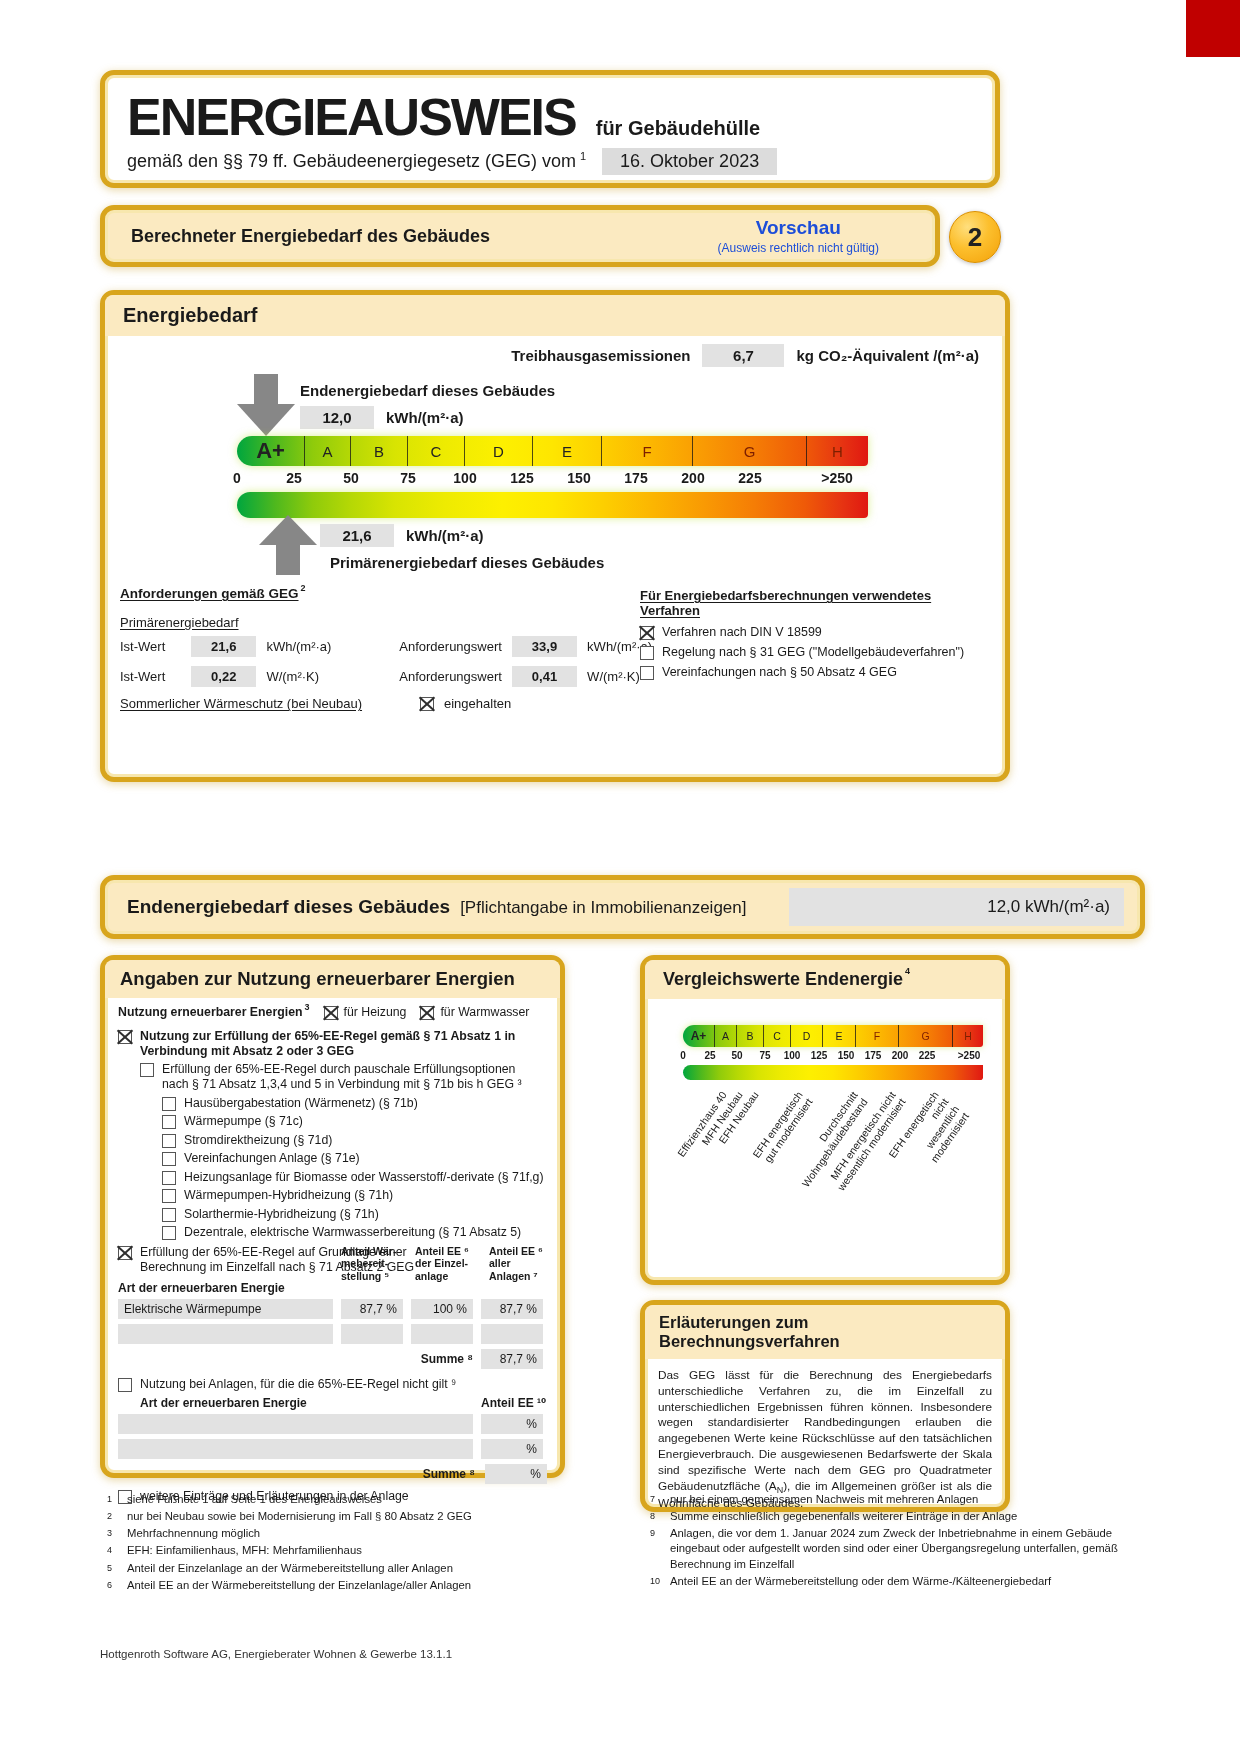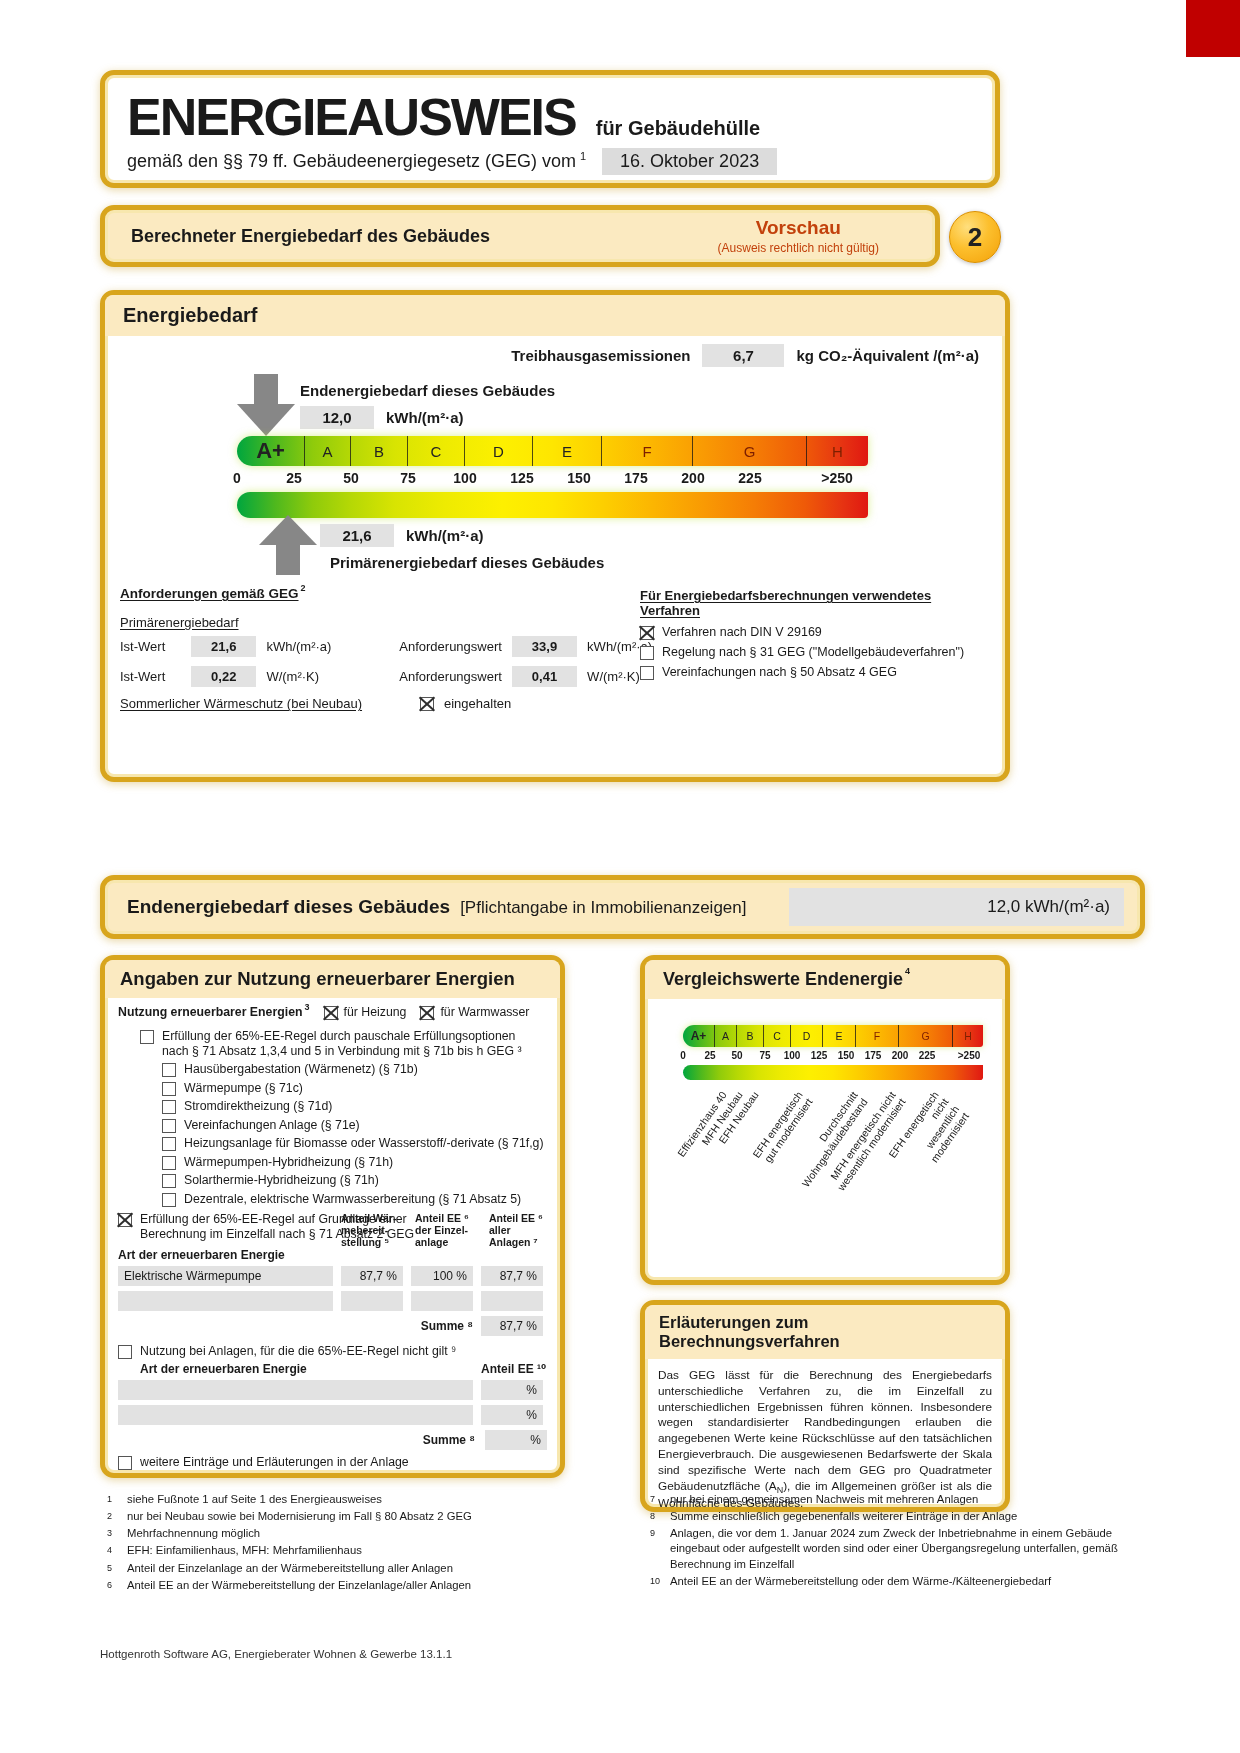--- a/index.html
+++ b/index.html
@@ -17,21 +17,21 @@
   .h-title{font-size:52px;font-weight:bold;letter-spacing:-2px;line-height:1;}
   .h-for{font-size:20px;font-weight:bold;}
   .h-lawrow{display:flex;align-items:center;margin-top:5px;font-size:18px;}
   .lawsup{font-size:11px;vertical-align:top;position:relative;top:-6px;margin-left:4px;}
   .datebox{background:#dcdcdc;padding:3px 18px;margin-left:16px;font-size:18px;}
 
   
   .vbar{position:absolute;left:100px;top:205px;width:840px;height:62px;background:#fbeac1;
         display:flex;align-items:center;justify-content:space-between;padding:0 26px;}
   .vbar-title{font-weight:bold;font-size:18px;}
-  .vbar-right{text-align:center;color:#c2410c;margin-right:30px;}
+  .vbar-right{text-align:center;color:#1d4ed8;margin-right:30px;}
   .vbar-preview{font-weight:bold;font-size:19px;}
   .vbar-sub{font-size:12px;margin-top:2px;}
   .badge{position:absolute;left:949px;top:211px;width:52px;height:52px;border-radius:50%;
          background:radial-gradient(circle at 35% 30%,#ffdf7e 0%,#fcbf2d 45%,#f3a007 100%);
          border:1px solid #d98f00;display:flex;align-items:center;justify-content:center;
          font-size:26px;font-weight:bold;color:#222;box-shadow:0 1px 4px rgba(0,0,0,.25);box-sizing:border-box;}
 
   
   .panel-strip{background:#fbeac1;border-radius:8px 8px 0 0;padding:9px 18px;font-size:20px;font-weight:bold;}
   .energy{position:absolute;left:100px;top:290px;width:910px;height:492px;}
@@ -272,21 +272,21 @@
           <span class="u" style="width:300px">Sommerlicher Wärmeschutz (bei Neubau)</span>
           <span class="cb checked"></span>
           <span style="margin-left:10px">eingehalten</span>
         </div>
       </div>
 
       <div class="method">
         <div class="method-h"><span class="u">Für Energiebedarfsberechnungen verwendetes Verfahren</span></div>
         <div class="cbrow">
             <span class="cb checked"></span>
-            <span>Verfahren nach DIN V 29169</span>
+            <span>Verfahren nach DIN V 18599</span>
           </div>
         <div class="cbrow">
             <span class="cb"></span>
             <span>Regelung nach § 31 GEG ("Modellgebäudeverfahren")</span>
           </div>
         <div class="cbrow">
             <span class="cb"></span>
             <span>Vereinfachungen nach § 50 Absatz 4 GEG</span>
           </div>
       </div>
@@ -311,20 +311,24 @@
         <span class="cbrow">
             <span class="cb checked"></span>
             <span>für Heizung</span>
           </span>
         <span class="cbrow">
             <span class="cb checked"></span>
             <span>für Warmwasser</span>
           </span>
       </div>
 
+      <div class="cbrow">
+          <span class="cb checked"></span>
+          <span class="bold" style="width:390px">Nutzung zur Erfüllung der 65%-EE-Regel gemäß § 71 Absatz 1 in Verbindung mit Absatz 2 oder 3 GEG</span>
+        </div>
 
       <div class="cbrow ind1">
           <span class="cb"></span>
           <span style="width:380px">Erfüllung der 65%-EE-Regel durch pauschale Erfüllungsoptionen nach § 71 Absatz 1,3,4 und 5 in Verbindung mit § 71b bis h GEG ³</span>
         </div>
 
       <div class="cbrow ind2">
           <span class="cb"></span>
           <span>Hausübergabestation (Wärmenetz) (§ 71b)</span>
         </div>

